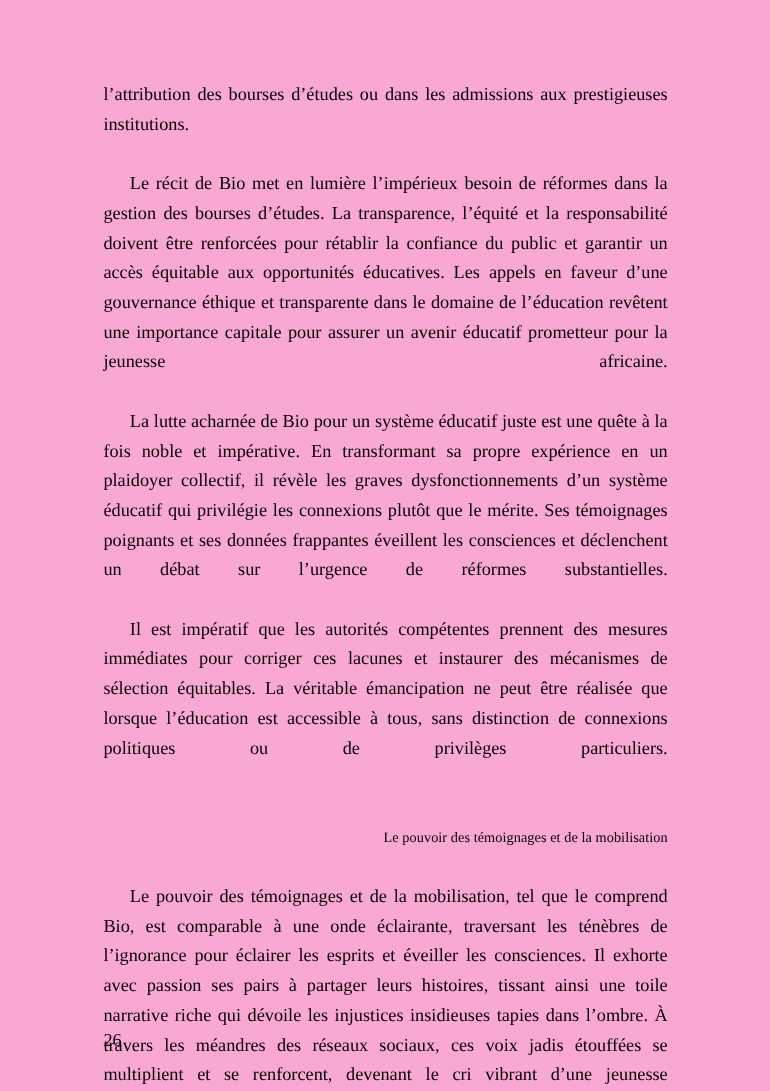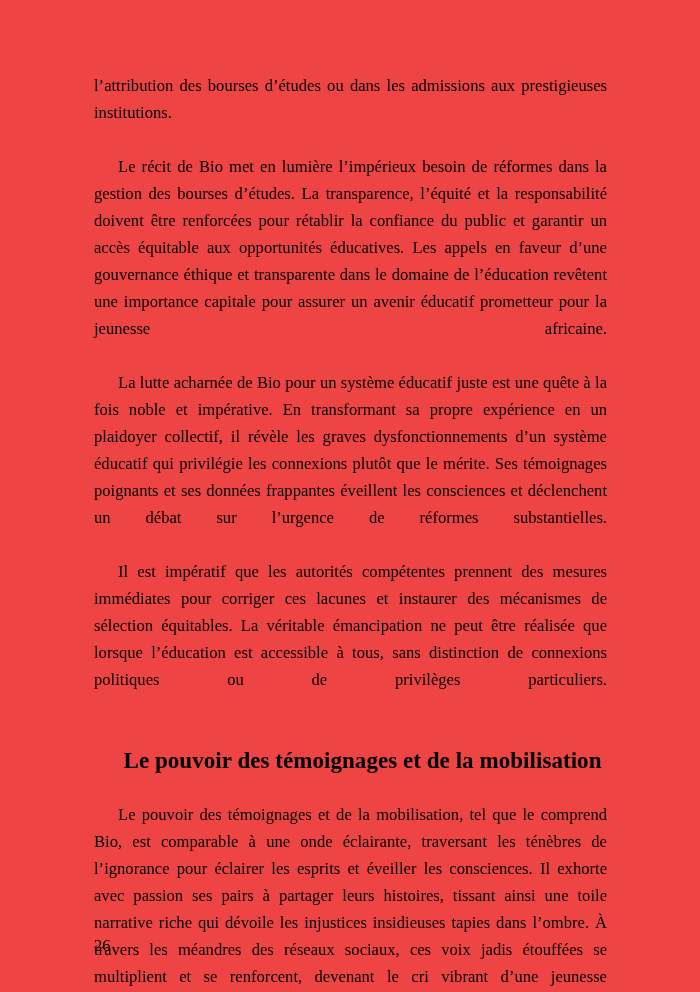--- a/index.html
+++ b/index.html
@@ -12,21 +12,21 @@
   body {
     font-family: "Liberation Serif", "DejaVu Serif", serif;
     color: #000000;
     -webkit-font-smoothing: antialiased;
   }
 
   .page {
     position: relative;
     width: 700px;
     height: 992px;
-    background: #ef4444;
+    background: #f9a8d4;
     overflow: hidden;
     box-sizing: border-box;
   }
 
   .text-column {
     position: absolute;
     left: 94px;
     top: 72px;
     width: 513px;
   }
@@ -50,24 +50,24 @@
 
   
   p.body-para::after {
     content: "";
     display: inline-block;
     width: 100%;
   }
 
   h2.section-heading {
     margin: 0;
-    font-size: 23px;
+    font-size: 13px;
     line-height: 27px;
-    font-weight: bold;
-    text-align: center;
+    font-weight: normal;
+    text-align: right;
     text-indent: 24px;
     letter-spacing: 0.05px;
   }
 
   .vspace {
     height: 27px;
   }
 
   .page-number {
     position: absolute;

